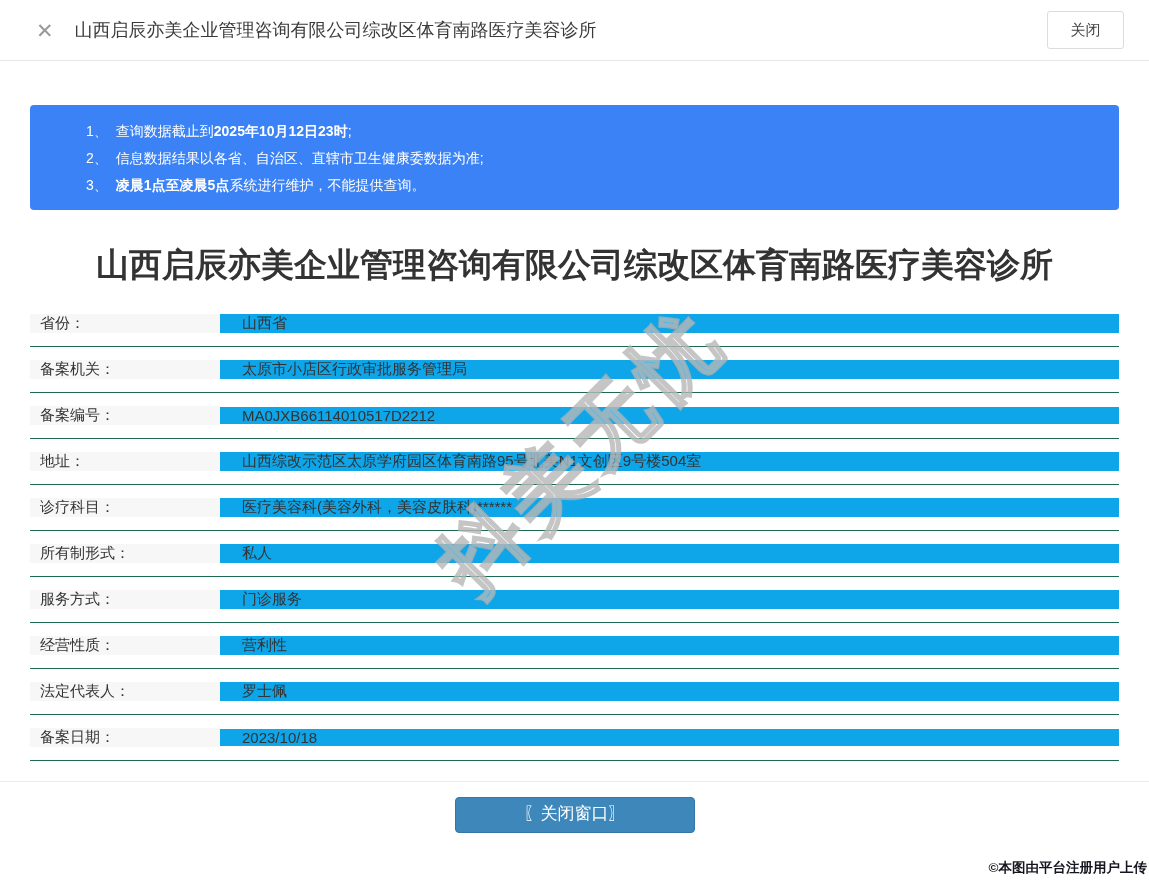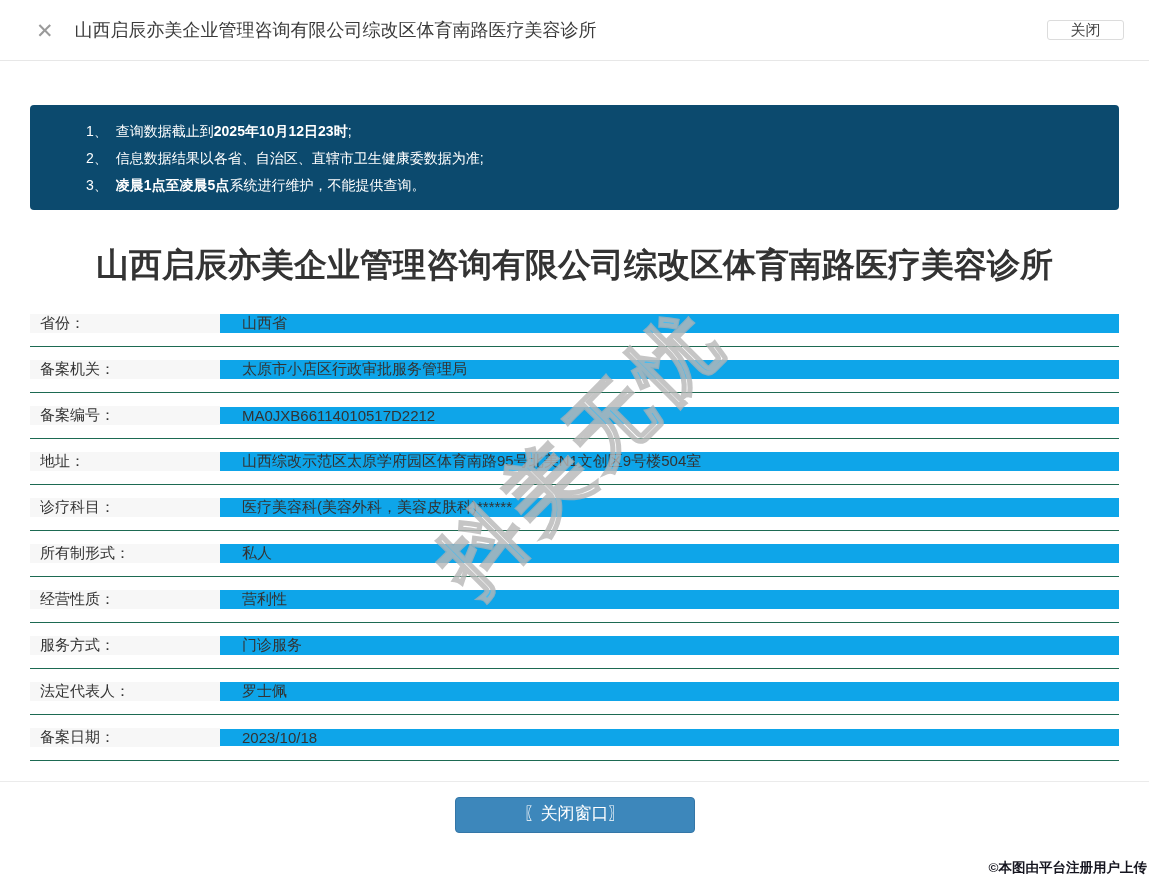--- a/index.html
+++ b/index.html
@@ -26,34 +26,34 @@
     line-height: 1;
     cursor: pointer;
   }
   .header-title {
     margin-left: 21px;
     font-size: 18px;
     color: #3a3a3a;
   }
   .close-btn {
     margin-left: auto;
-    width: 77px; height: 20px;
+    width: 77px; height: 38px;
     background: #fff;
     border: 1px solid #dcdcdc;
     border-radius: 3px;
     font-size: 15px;
     color: #444;
     cursor: pointer;
     font-family: inherit;
   }
   
   .notice {
     margin: 44px 30px 0 30px;
     height: 105px;
-    background: #0c4a6e;
+    background: #3b82f6;
     border-radius: 4px;
     color: #fff;
     font-size: 14px;
     padding: 13px 20px 0 56px;
   }
   .notice-line { line-height: 27px; white-space: nowrap; }
   .notice-num { margin-right: 8px; }
   .notice-line b, .notice-line .seg-bold { font-weight: 700; }
   
   .main-title {
@@ -176,26 +176,26 @@
     </div>
     <div class="detail-row">
       <div class="detail-label">诊疗科目：</div>
       <div class="detail-value">医疗美容科(美容外科，美容皮肤科)******</div>
     </div>
     <div class="detail-row">
       <div class="detail-label">所有制形式：</div>
       <div class="detail-value">私人</div>
     </div>
     <div class="detail-row">
+      <div class="detail-label">服务方式：</div>
+      <div class="detail-value">门诊服务</div>
+    </div>
+    <div class="detail-row">
       <div class="detail-label">经营性质：</div>
       <div class="detail-value">营利性</div>
-    </div>
-    <div class="detail-row">
-      <div class="detail-label">服务方式：</div>
-      <div class="detail-value">门诊服务</div>
     </div>
     <div class="detail-row">
       <div class="detail-label">法定代表人：</div>
       <div class="detail-value">罗士佩</div>
     </div>
     <div class="detail-row">
       <div class="detail-label">备案日期：</div>
       <div class="detail-value">2023/10/18</div>
     </div>
   </div>

